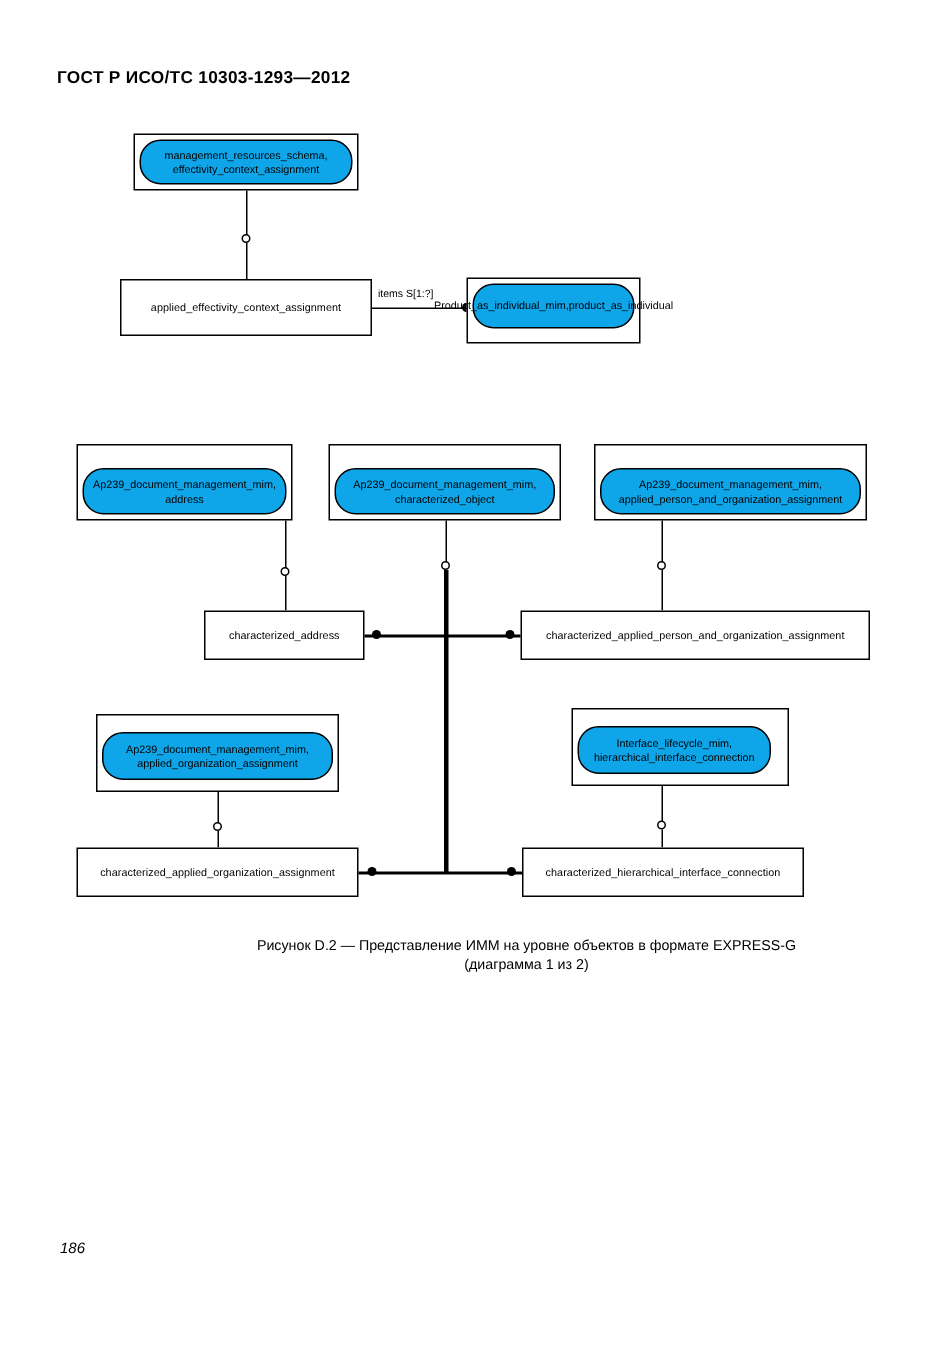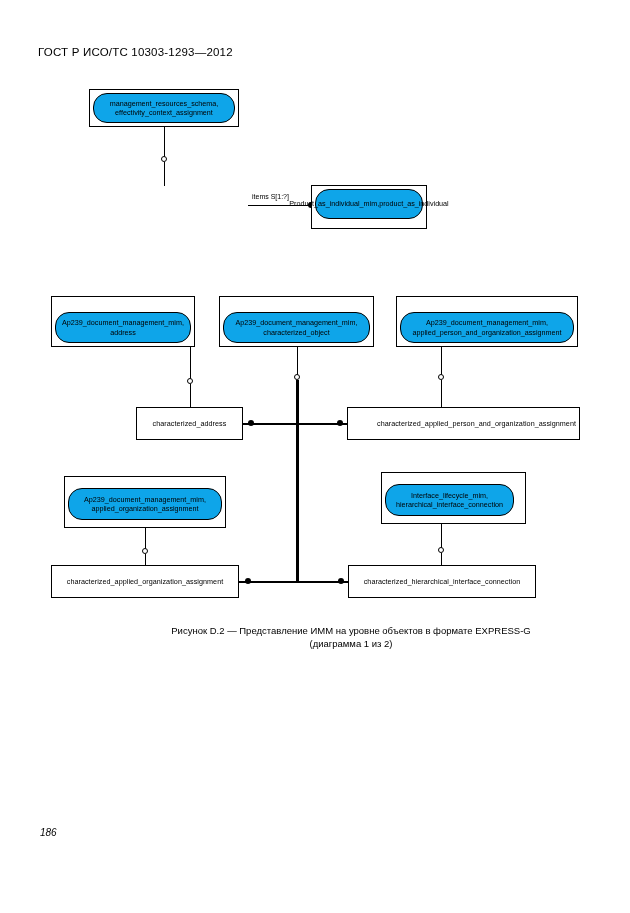--- a/index.html
+++ b/index.html
@@ -20,21 +20,21 @@
     left: 0; top: 0;
     width: 630px;
     height: 913px;
     background: #fff;
   }
   .header-title {
     position: absolute;
     left: 38px;
     top: 46px;
     font-size: 11.5px;
-    font-weight: normal;
+    font-weight: bold;
     letter-spacing: 0.2px;
     white-space: nowrap;
   }
   .page-number {
     position: absolute;
     left: 40px;
     top: 827px;
     font-size: 10px;
     font-style: italic;
   }
@@ -124,20 +124,23 @@
   <div class="schema-wrap" style="left:89px; top:89px; width:150px; height:38px;"></div>
   <div class="schema-inner" style="left:93px; top:93px; width:142px; height:30px; flex-direction:column;">
     <span>management_resources_schema,</span>
     <span>effectivity_context_assignment</span>
   </div>
 
   <div class="line vline" style="left:164px; top:127px; height:30px;"></div>
   <div class="dot" style="left:161px; top:156px;"></div>
   <div class="line vline" style="left:164px; top:162px; height:24px;"></div>
 
+  <div class="node" style="left:80px; top:186px; width:168px; height:38px;">
+    <span>applied_effectivity_context_assignment</span>
+  </div>
 
   <div class="line hline" style="left:248px; top:205px; width:64px;"></div>
   <div class="dotf" style="left:308px; top:202px;"></div>
   <div class="edge-label" style="left:252px; top:193px;">items S[1:?]</div>
 
   <div class="schema-wrap" style="left:311px; top:185px; width:116px; height:44px;"></div>
   <div class="schema-inner" style="left:315px; top:189px; width:108px; height:30px; flex-direction:row;">
     <span>Product_as_individual_mim,</span>
     <span>product_as_individual</span>
   </div>
@@ -170,21 +173,21 @@
   <div class="line vline" style="left:296px; top:380px; width:3px; height:202px;"></div>
 
   <div class="line vline" style="left:441px; top:347px; height:28px;"></div>
   <div class="dot" style="left:438px; top:374px;"></div>
   <div class="line vline" style="left:441px; top:380px; height:27px;"></div>
 
   <div class="node" style="left:136px; top:407px; width:107px; height:33px;">
     <span>characterized_address</span>
   </div>
 
-  <div class="node" style="left:347px; top:407px; width:233px; height:33px;justify-content:flex-end;">
+  <div class="node" style="left:347px; top:407px; width:233px; height:33px;">
     <span>characterized_applied_person_and_organization_assignment</span>
   </div>
 
   <div class="line hline" style="left:243px; top:423px; width:55px; height:2px;"></div>
   <div class="dotf" style="left:248px; top:420px;"></div>
   <div class="line hline" style="left:298px; top:423px; width:49px; height:2px;"></div>
   <div class="dotf" style="left:337px; top:420px;"></div>
 
   <div class="schema-wrap" style="left:64px; top:476px; width:162px; height:52px;"></div>
   <div class="schema-inner" style="left:68px; top:488px; width:154px; height:32px; flex-direction:column;">

